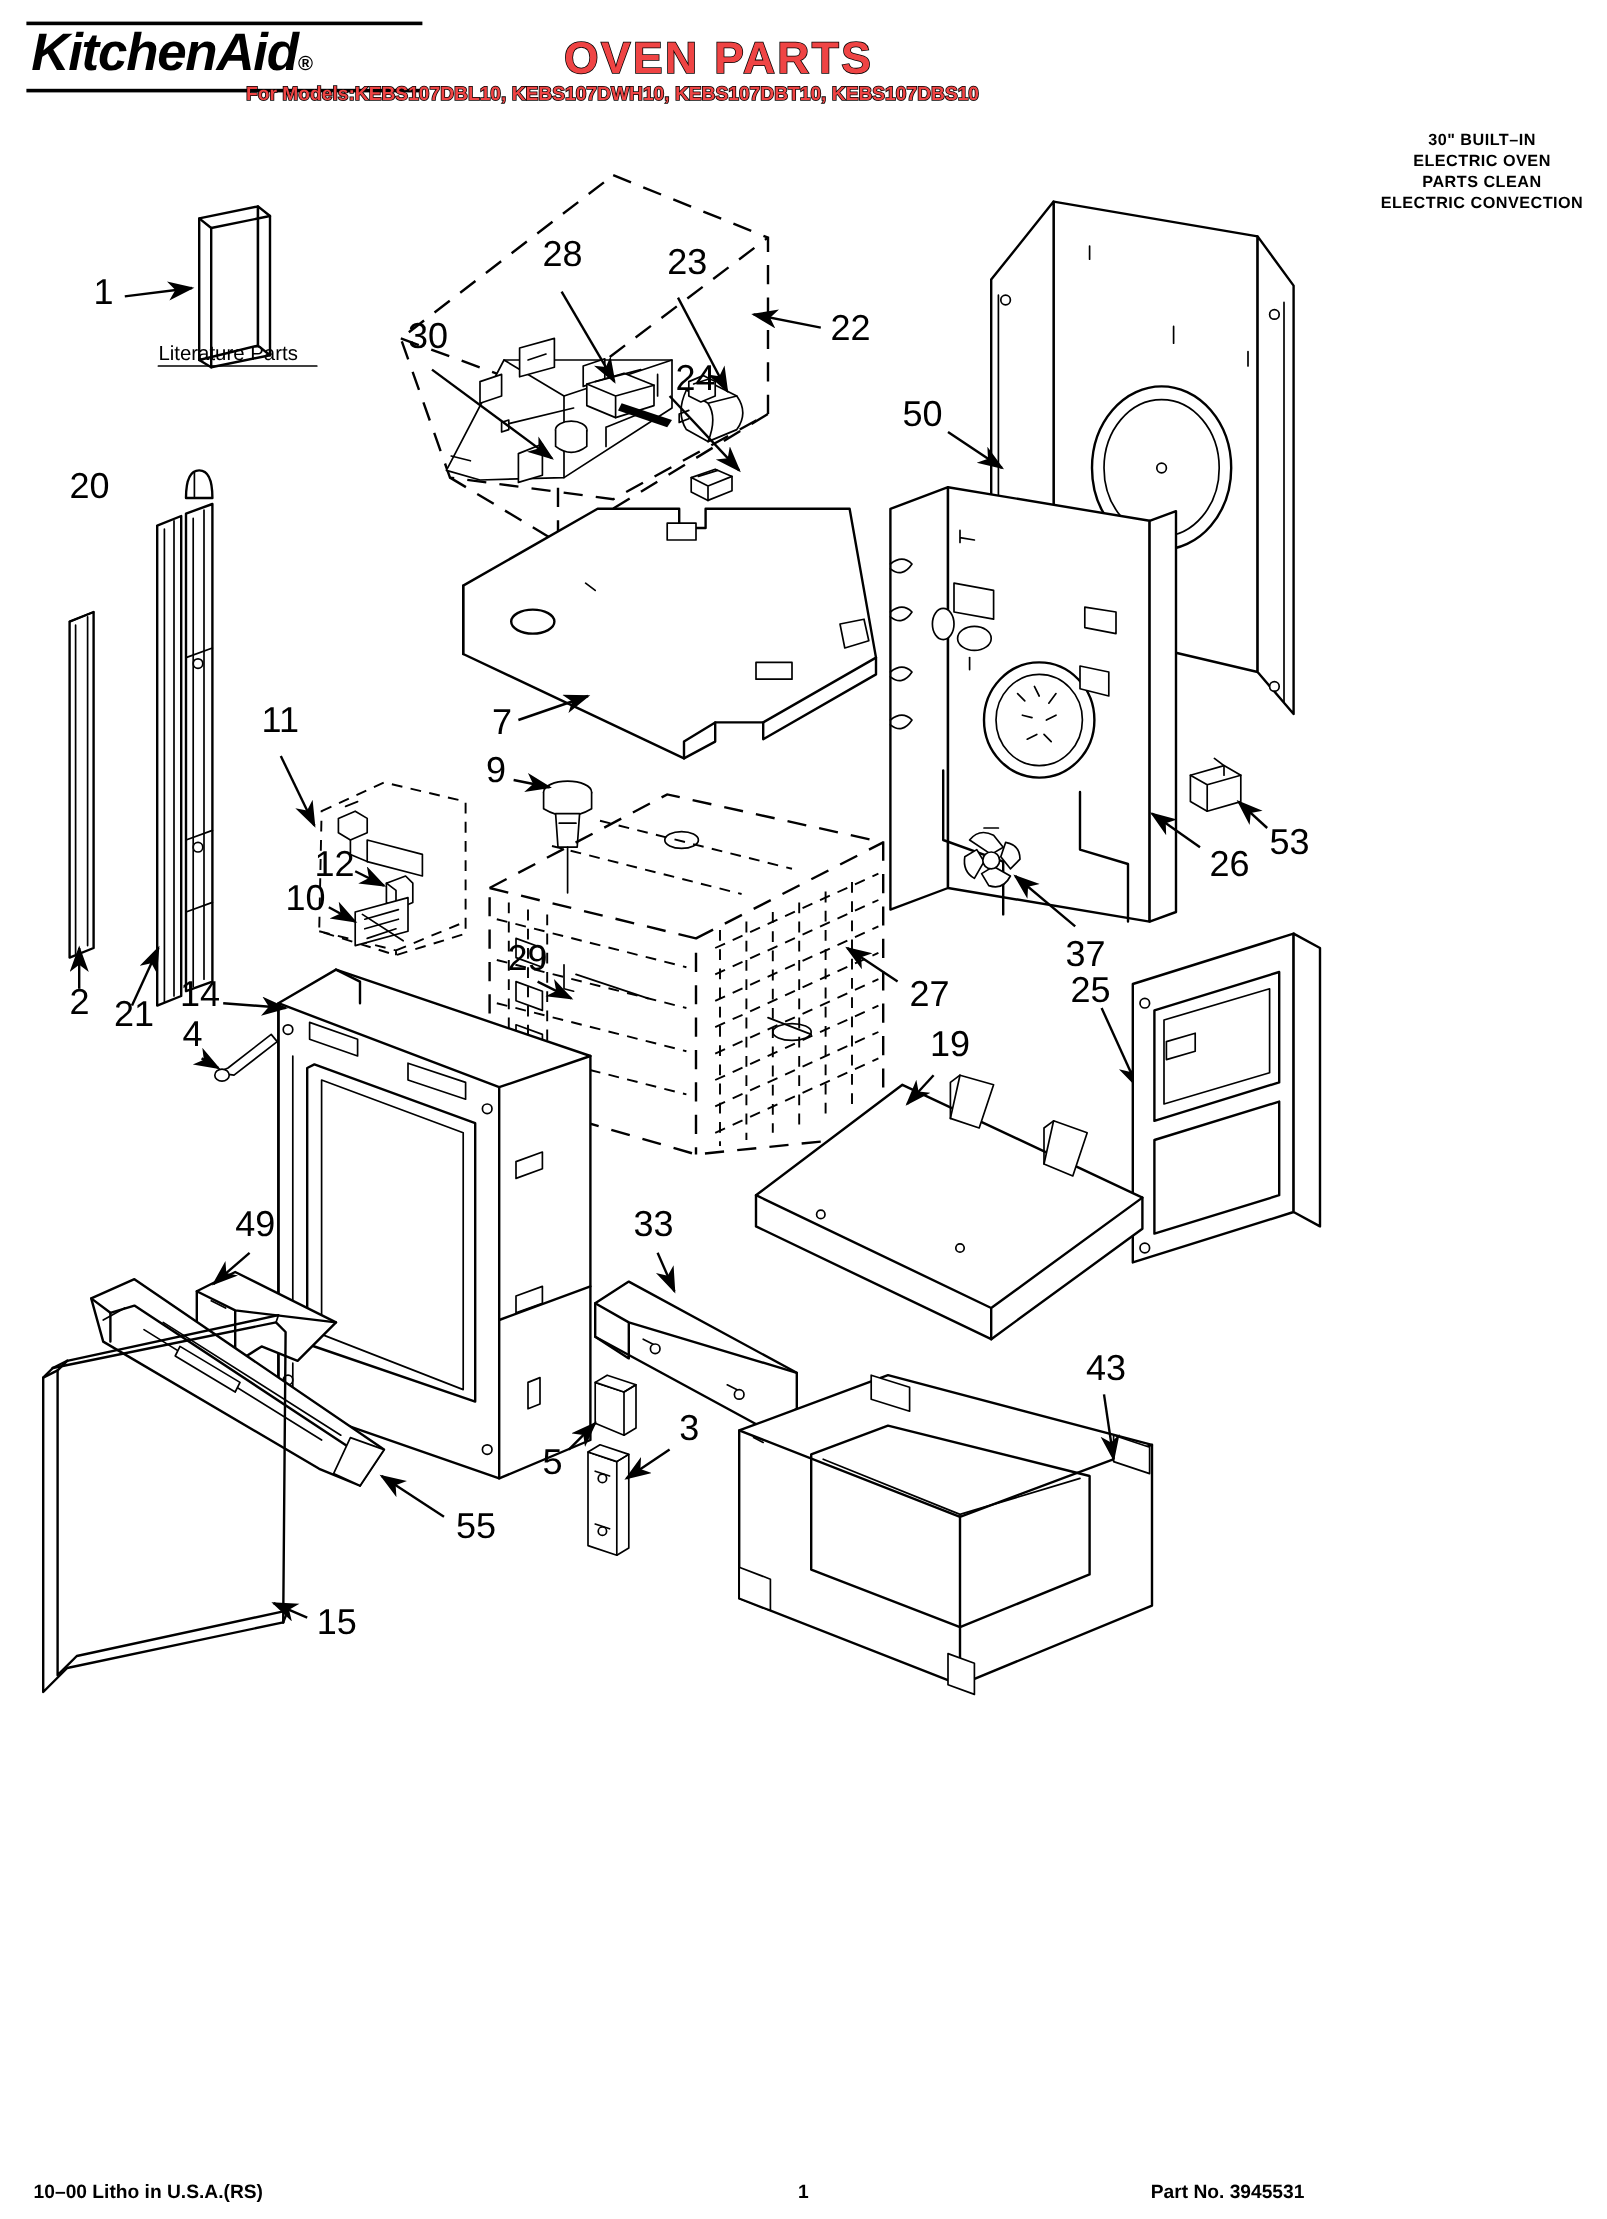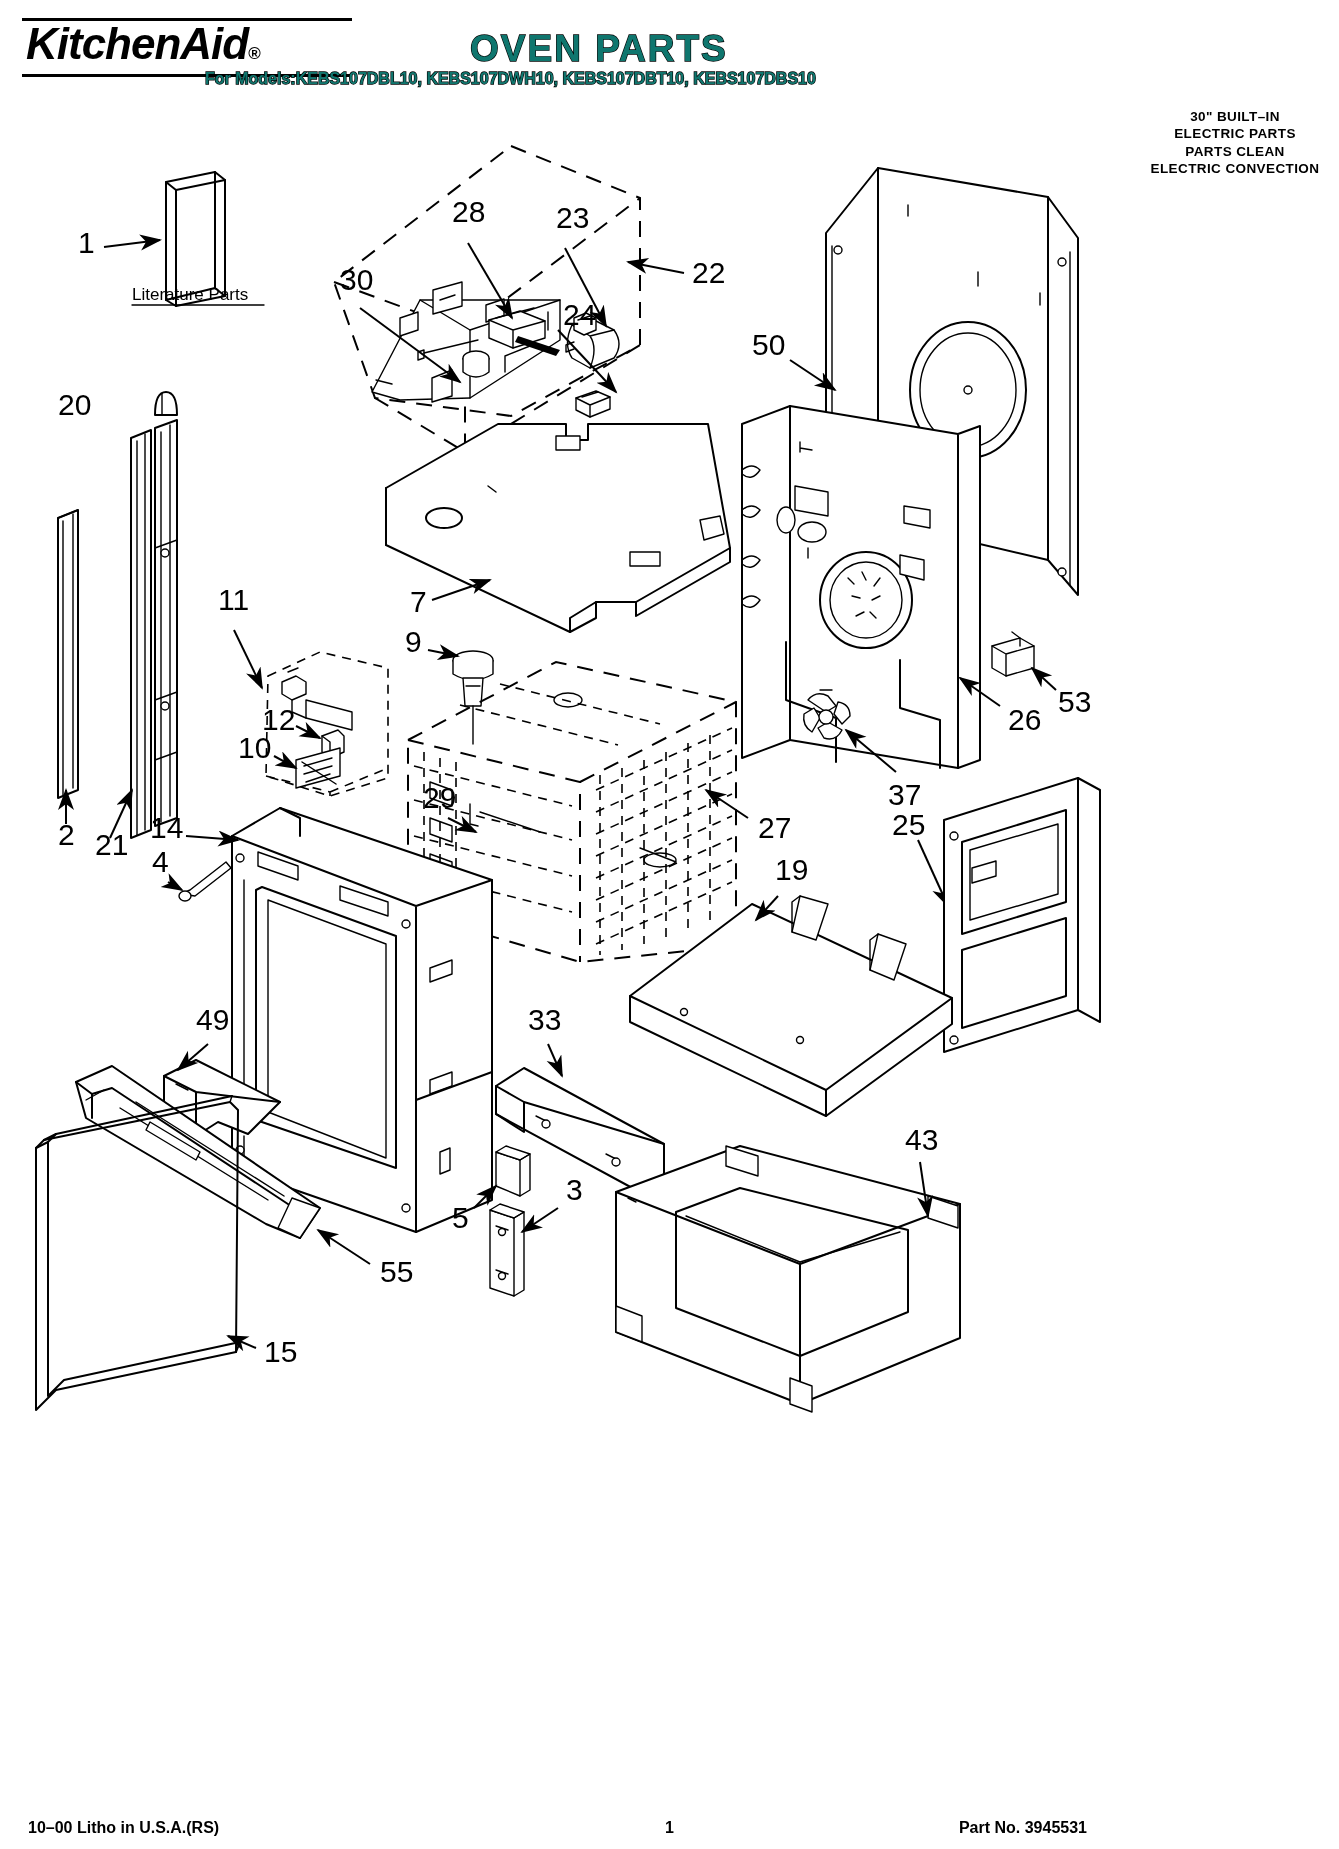--- a/index.html
+++ b/index.html
@@ -8,21 +8,21 @@
   #page{position:relative;width:1115px;height:1849px;}
 
   
   .brand{position:absolute;left:26px;top:22px;font-weight:bold;font-style:italic;
          font-size:44px;letter-spacing:-1px;line-height:1;}
   .brand .reg{font-size:17px;vertical-align:baseline;font-style:normal;}
   .brand-rule{position:absolute;left:22px;top:18px;width:330px;height:3px;background:#000;}
   .brand-rule2{position:absolute;left:22px;top:74px;width:330px;height:3px;background:#000;}
 
   .outline{
-    color:#0f766e;
+    color:#ef4444;
     -webkit-text-stroke:1.3px #000;
     paint-order:stroke fill;
     font-weight:bold;
   }
   .title{position:absolute;left:470px;top:28px;font-size:37px;letter-spacing:2px;}
   .models{position:absolute;left:205px;top:70px;font-size:16px;letter-spacing:0px;white-space:nowrap;}
   .colors{position:absolute;left:340px;top:96px;font-size:17px;white-space:nowrap;}
   .colors span{display:inline-block;}
   .spec{position:absolute;left:1135px;top:108px;width:200px;text-align:center;
         font-size:13.5px;font-weight:bold;line-height:1.28;letter-spacing:.4px;}
@@ -54,21 +54,21 @@
   <div class="brand-rule"></div>
   <div class="brand-rule2"></div>
   <div class="brand"><span>KitchenAid</span><span class="reg">®</span></div>
 
   <div class="title outline">OVEN PARTS</div>
   <div class="models outline">For Models:KEBS107DBL10, KEBS107DWH10, KEBS107DBT10, KEBS107DBS10</div>
 
 
   <div class="spec">
     <div>30" BUILT–IN</div>
-    <div>ELECTRIC PARTS</div>
+    <div>ELECTRIC OVEN</div>
     <div>PARTS CLEAN</div>
     <div>ELECTRIC CONVECTION</div>
   </div>
 
   <svg width="1339" height="1849" viewBox="0 0 1339 1849">
 
     <defs>
       <marker id="ar" markerWidth="12" markerHeight="12" refX="10" refY="4" orient="auto">
         <path d="M0,0 L11,4 L0,8 L3,4 Z" class="blk"></path>
       </marker>

